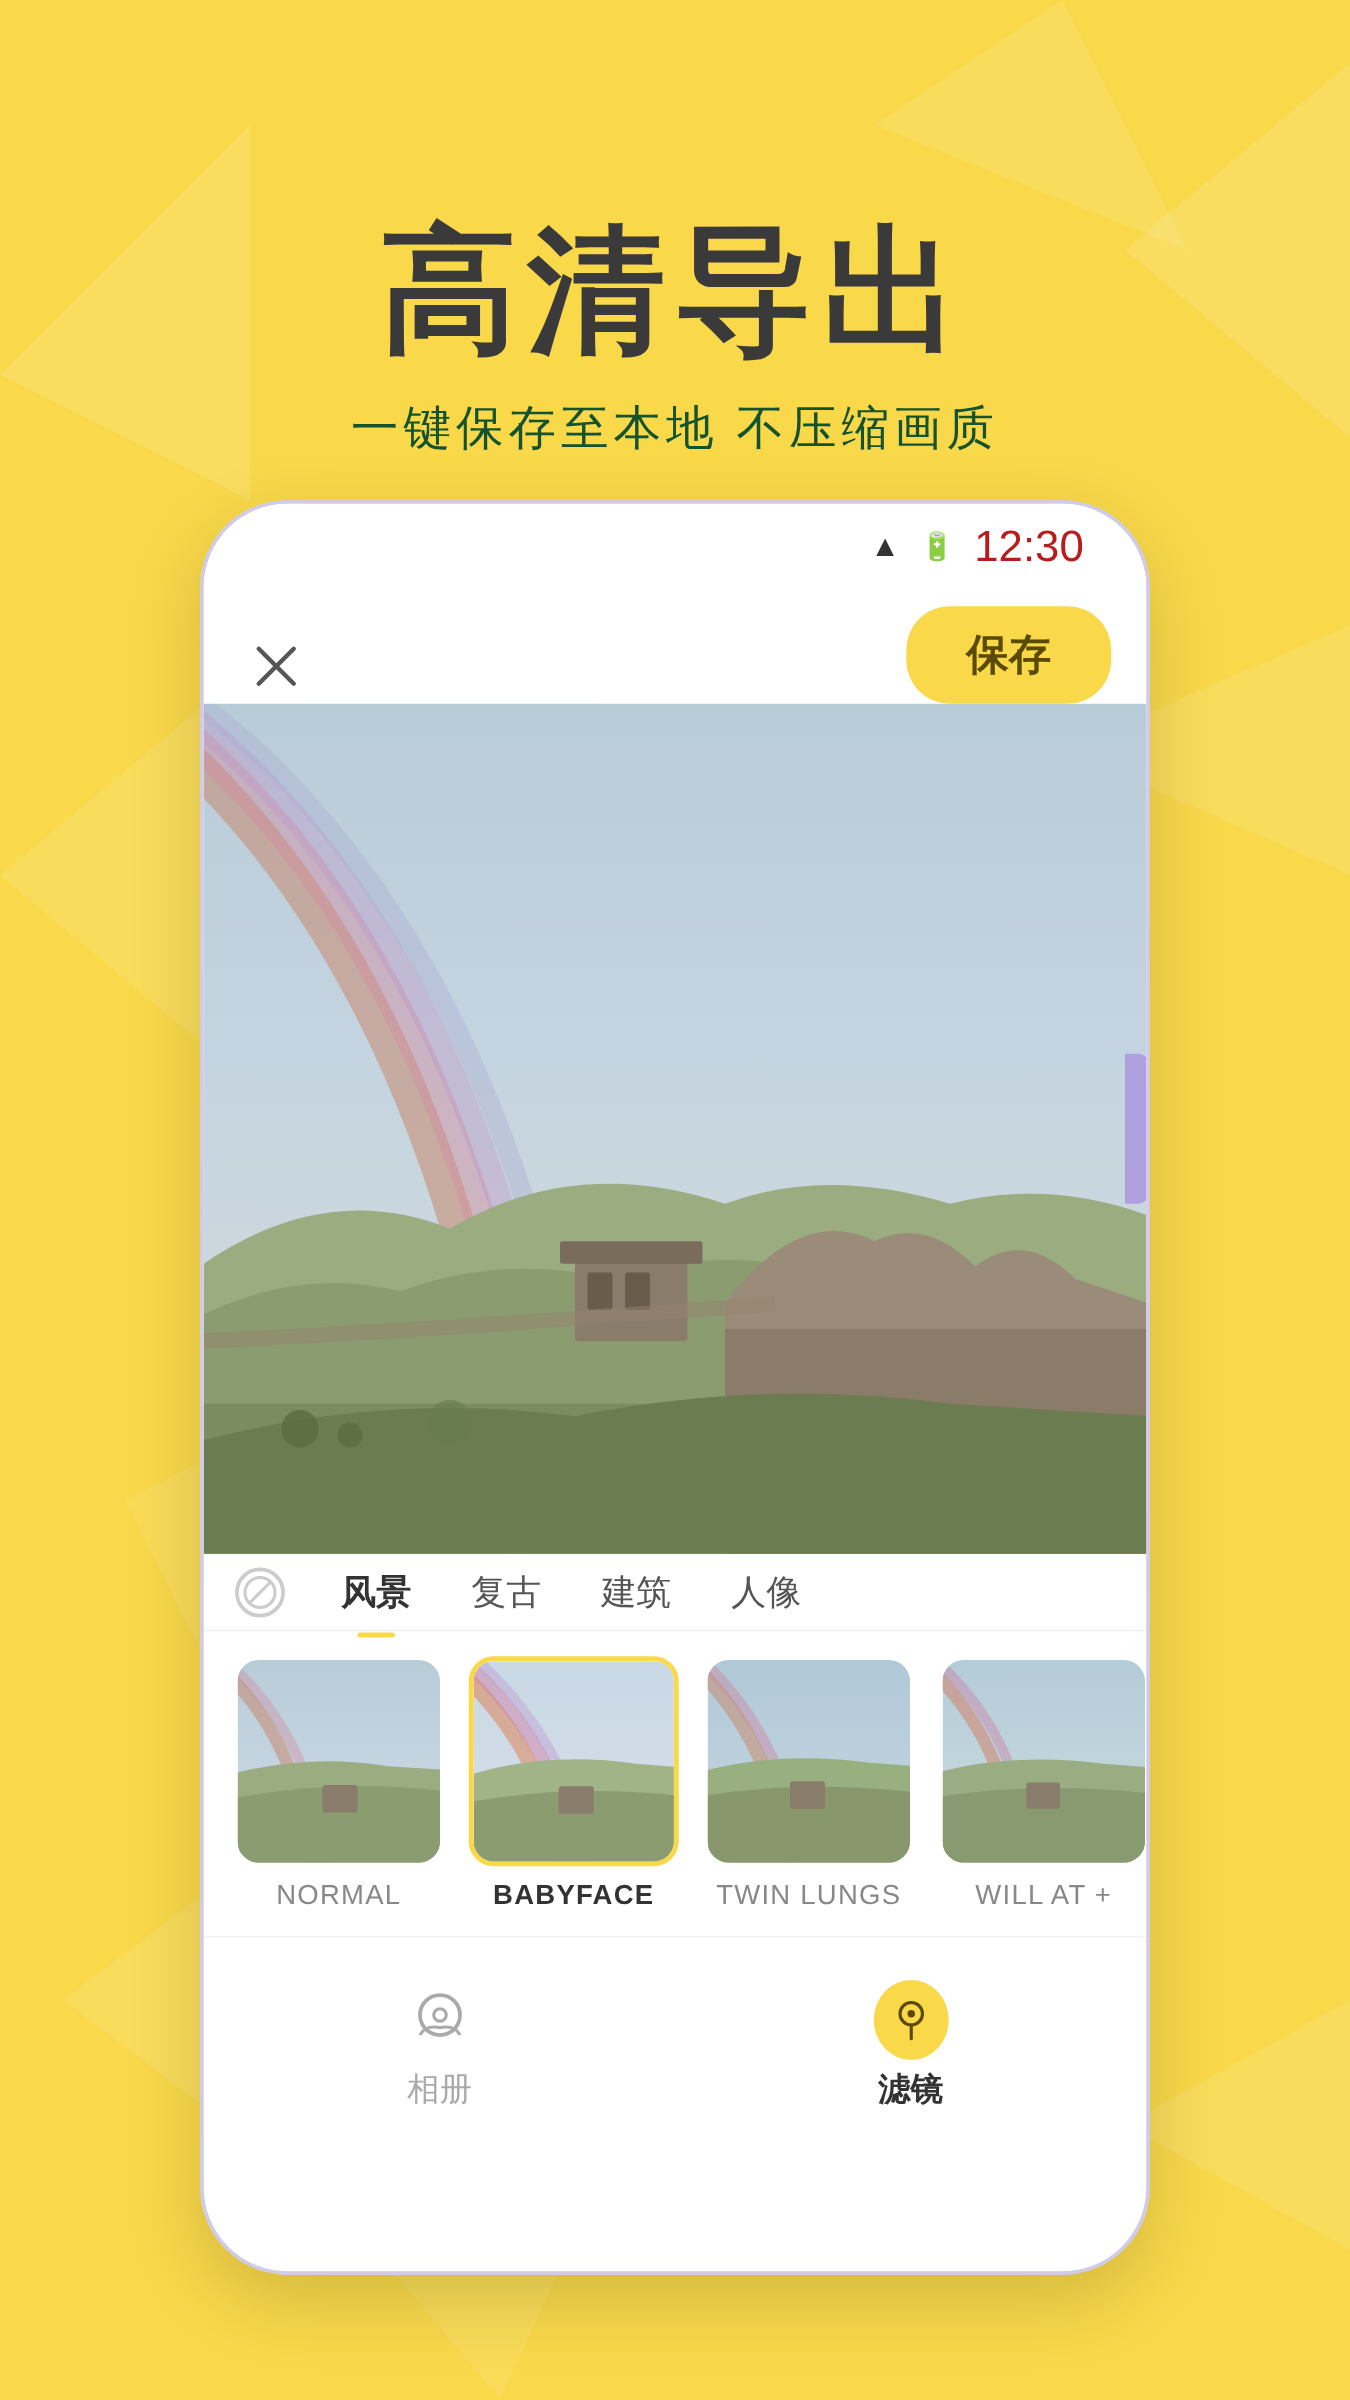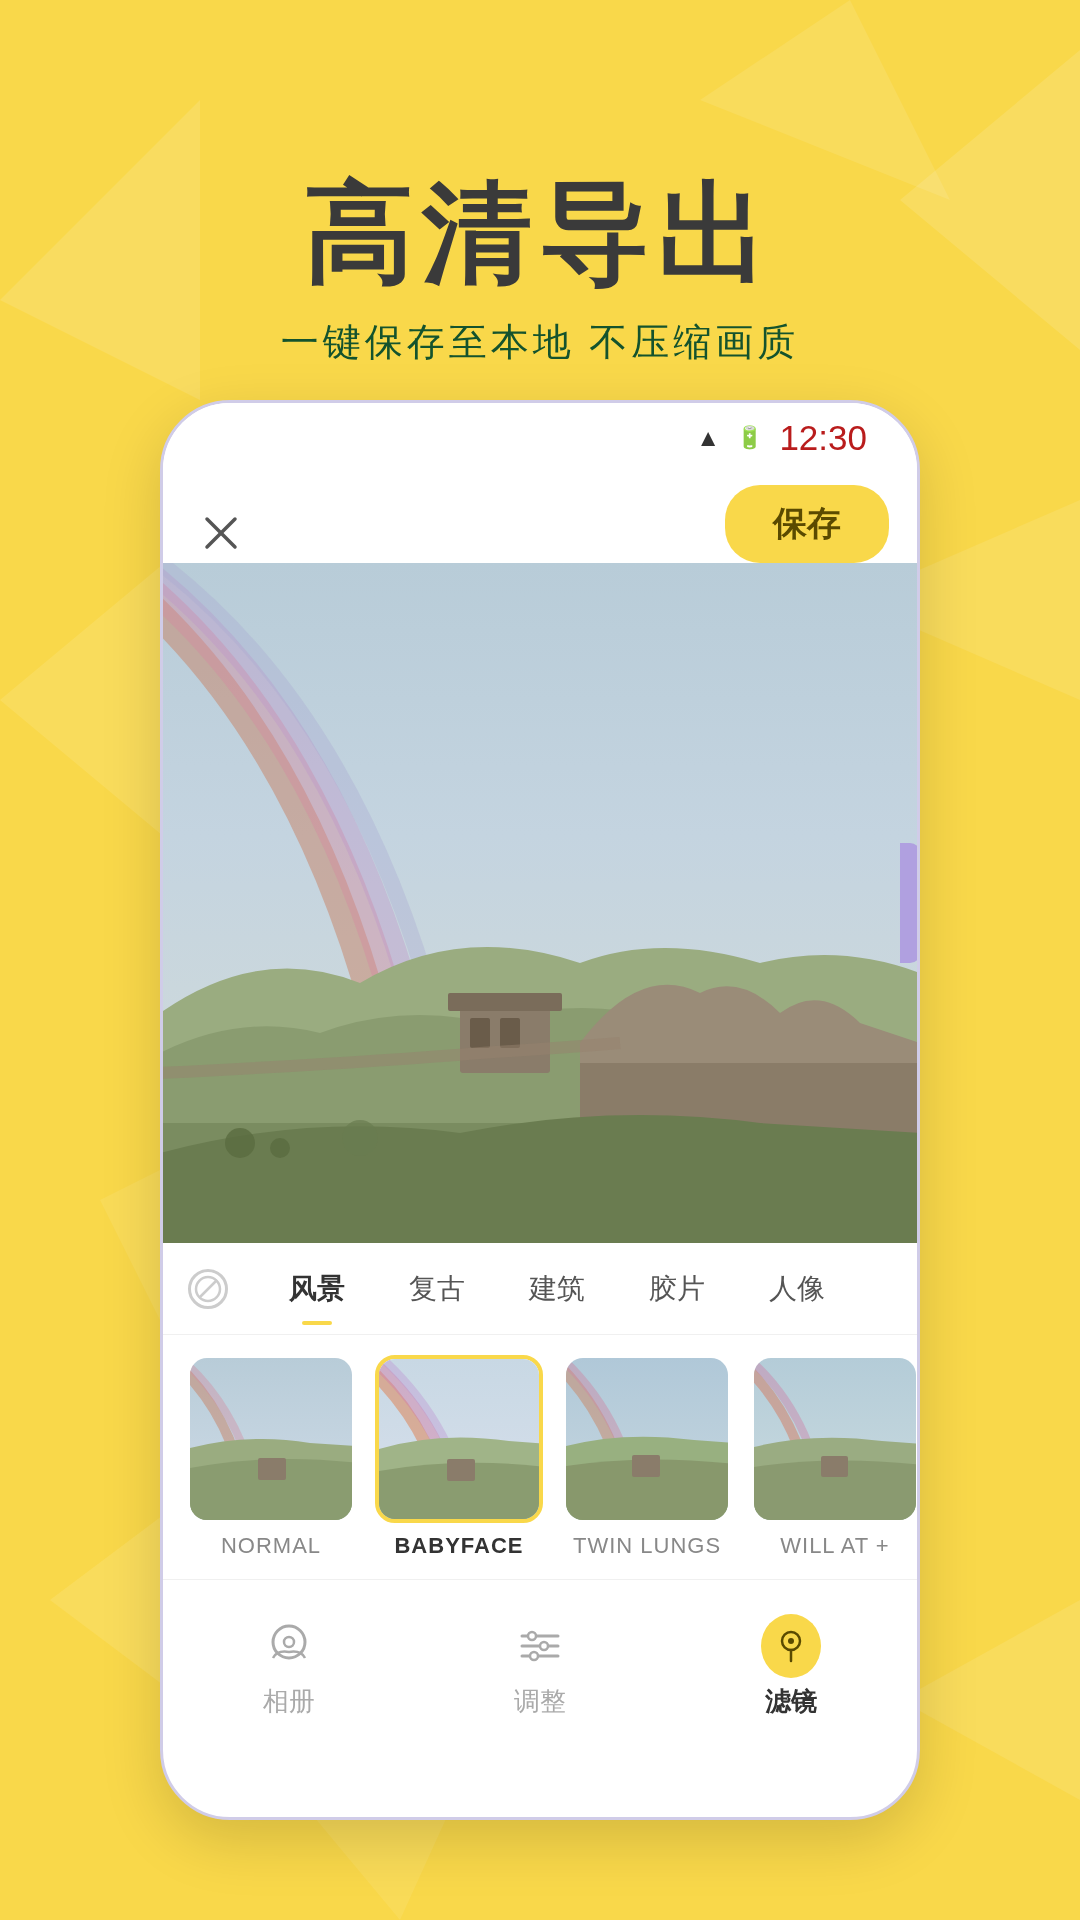--- a/index.html
+++ b/index.html
@@ -139,22 +139,22 @@
     .filter-section {
       background: white;
       border-radius: 30px 30px 0 0;
       padding: 0;
     }
 
     .filter-tabs {
       display: flex;
       align-items: center;
       padding: 0 20px;
-      height: 92px;
-      gap: 16px;
+      height: 62px;
+      gap: 0;
       border-bottom: 1px solid #f0f0f0;
       text-align: center;
     }
 
     .filter-tab-icon {
       width: 50px;
       height: 50px;
       display: flex;
       align-items: center;
       justify-content: center;
@@ -414,23 +414,20 @@
           </div>
         </div>
         <div class="filter-tab active">
           <span>风景</span>
         </div>
         <div class="filter-tab">
           <span>复古</span>
         </div>
         <div class="filter-tab">
           <span>建筑</span>
-        </div>
-        <div class="filter-tab">
-          <span>胶片</span>
         </div>
         <div class="filter-tab">
           <span>人像</span>
         </div>
       </div>
 
       <div class="filter-thumbnails">
 
         <div class="filter-thumb">
           <div class="thumb-img">
@@ -522,33 +519,20 @@
           <svg width="52" height="52" viewBox="0 0 52 52" fill="none" xmlns="http://www.w3.org/2000/svg">
             <circle cx="26" cy="22" r="16" stroke="#aaa" stroke-width="3" fill="none"></circle>
             <circle cx="26" cy="22" r="5" stroke="#aaa" stroke-width="2.5" fill="none"></circle>
             <path d="M 10 38 Q 14 30 26 32 Q 38 30 42 38" stroke="#aaa" stroke-width="2.5" fill="none"></path>
           </svg>
         </div>
         <div class="nav-label">相册</div>
       </div>
 
 
-      <div class="nav-item">
-        <div class="nav-icon">
-          <svg width="52" height="52" viewBox="0 0 52 52" fill="none" xmlns="http://www.w3.org/2000/svg">
-            <line x1="8" y1="16" x2="44" y2="16" stroke="#aaa" stroke-width="3" stroke-linecap="round"></line>
-            <line x1="8" y1="26" x2="44" y2="26" stroke="#aaa" stroke-width="3" stroke-linecap="round"></line>
-            <line x1="8" y1="36" x2="44" y2="36" stroke="#aaa" stroke-width="3" stroke-linecap="round"></line>
-            <circle cx="18" cy="16" r="4" fill="white" stroke="#aaa" stroke-width="2.5"></circle>
-            <circle cx="30" cy="26" r="4" fill="white" stroke="#aaa" stroke-width="2.5"></circle>
-            <circle cx="20" cy="36" r="4" fill="white" stroke="#aaa" stroke-width="2.5"></circle>
-          </svg>
-        </div>
-        <div class="nav-label">调整</div>
-      </div>
 
       <div class="nav-item">
         <div class="nav-icon">
           <div class="nav-icon-active-circle">
             <svg width="38" height="38" viewBox="0 0 38 38" fill="none" xmlns="http://www.w3.org/2000/svg">
               <circle cx="19" cy="14" r="9" stroke="#5a4a00" stroke-width="2.5" fill="none"></circle>
               <circle cx="19" cy="14" r="3" fill="#5a4a00"></circle>
               <line x1="19" y1="23" x2="19" y2="34" stroke="#5a4a00" stroke-width="2.5" stroke-linecap="round"></line>
             </svg>
           </div>

